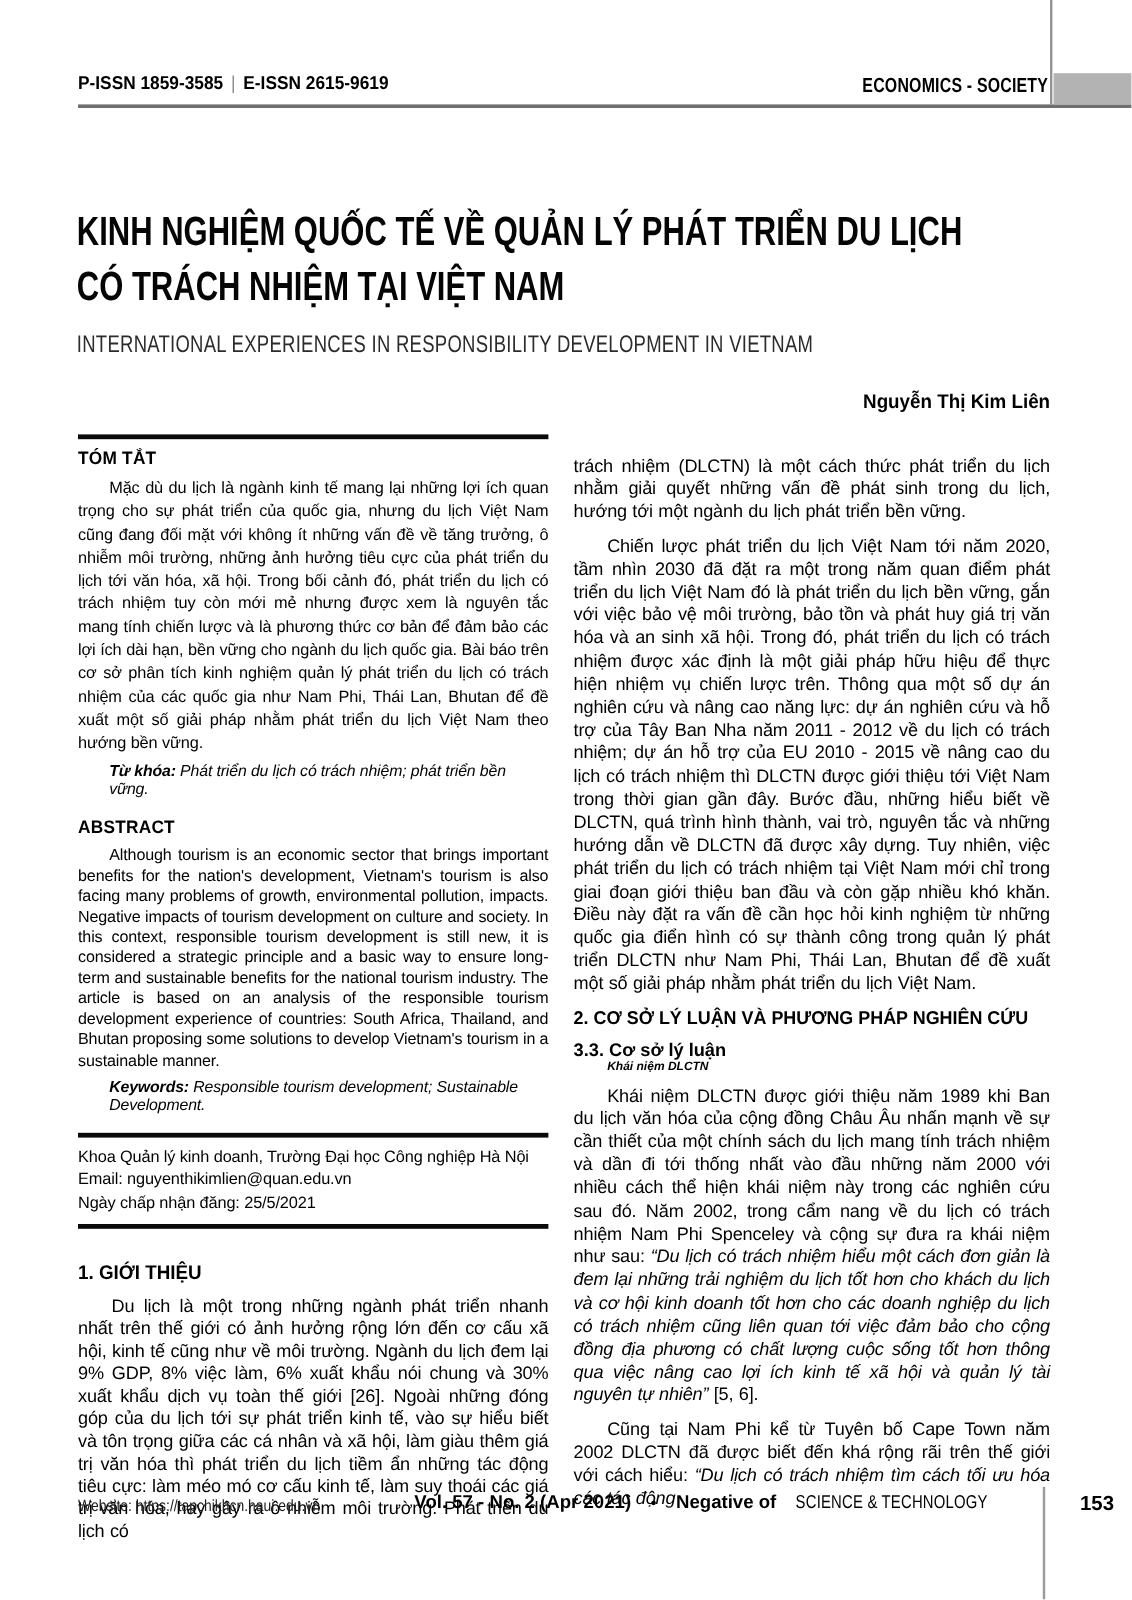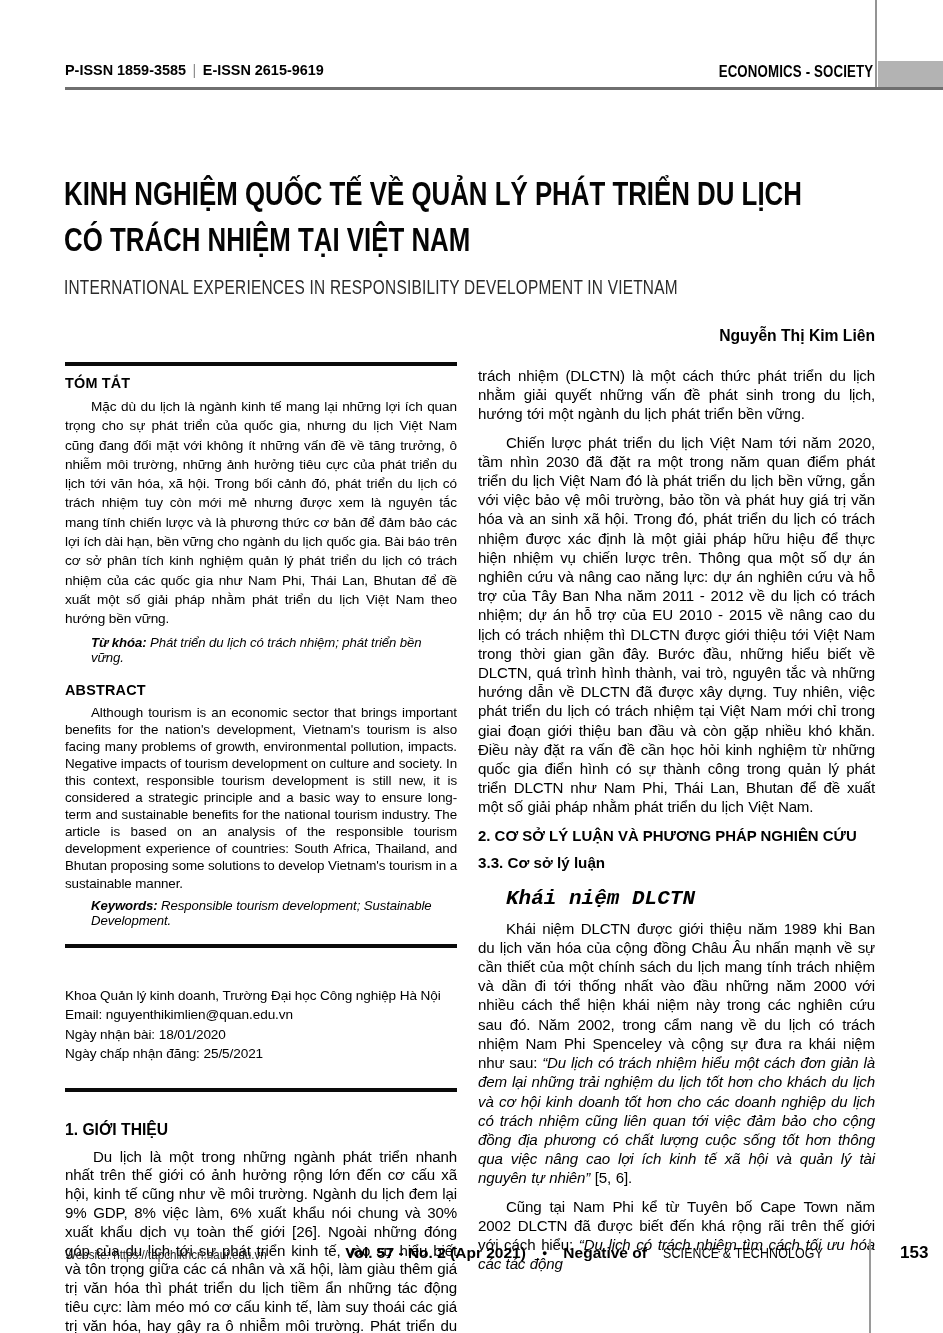--- a/index.html
+++ b/index.html
@@ -46,33 +46,33 @@
   .abs-head{font-size:15px;font-weight:bold;margin:8px 0 6px 0;letter-spacing:0.2px;
     transform:scaleX(0.96);transform-origin:left top;}
   .abs-body{font-size:13.6px;line-height:19.3px;text-align:justify;text-indent:26px;
     letter-spacing:-0.1px;}
   .abs-body-en{font-size:13.4px;line-height:17.1px;text-align:justify;text-indent:26px;
     letter-spacing:-0.1px;}
   .kw-line{font-size:13.2px;font-style:italic;margin:6px 0 0 0;padding-left:26px;
     letter-spacing:-0.1px;}
   .kw-line b{font-weight:bold;}
   .contact{margin-top:16px;}
-  .contact-lines{padding:6px 0 24px 0;margin-top:32px;}
+  .contact-lines{padding:6px 0 8px 0;}
   .contact-line{font-size:13.6px;line-height:19.5px;letter-spacing:-0.1px;}
   .sec-head{font-size:16.5px;font-weight:bold;margin:28px 0 0 0;
     transform:scaleX(0.95);transform-origin:left top;white-space:nowrap;}
   .body-par{font-size:15.1px;line-height:18.8px;text-align:justify;text-indent:28px;
     margin:9px 0 0 0;letter-spacing:-0.15px;word-spacing:0.5px;}
   .col-right .body-par{line-height:19.2px;}
   .no-indent{text-indent:0;}
   .sec2-head{font-size:15.4px;font-weight:bold;margin:10px 0 0 0;
     transform:scaleX(0.97);transform-origin:left top;white-space:nowrap;}
   .sec21-head{font-size:15.2px;font-weight:bold;margin:9px 0 0 0;}
-  .concept-head{font-size:21px;font-weight:bold;font-style:italic;margin:16px 0 0 0;
-    padding-left:28px;font-family:Liberation Mono, monospace;}
+  .concept-head{font-size:10px;font-weight:bold;font-style:italic;margin:0 0 0 0;
+    padding-left:28px;}
   .quote{font-style:italic;}
   
   .ftr-left{
     position:absolute;left:65px;top:1247px;font-size:13.5px;color:#1a1a1a;
     transform:scaleX(0.86);transform-origin:left top;white-space:nowrap;
   }
   .ftr-right{
     position:absolute;right:80px;top:1244px;display:flex;align-items:baseline;gap:16px;
     white-space:nowrap;
   }
@@ -116,32 +116,31 @@
   <div class="abs-body-en">Although tourism is an economic sector that brings important benefits for the nation's development, Vietnam's tourism is also facing many problems of growth, environmental pollution, impacts. Negative impacts of tourism development on culture and society. In this context, responsible tourism development is still new, it is considered a strategic principle and a basic way to ensure long-term and sustainable benefits for the national tourism industry. The article is based on an analysis of the responsible tourism development experience of countries: South Africa, Thailand, and Bhutan proposing some solutions to develop Vietnam's tourism in a sustainable manner.</div>
   <div class="kw-line">
     <b>Keywords:</b><span> Responsible tourism development; Sustainable Development.</span>
   </div>
 
   <div class="contact">
     <div class="rule-thick"></div>
     <div class="contact-lines">
       <div class="contact-line">Khoa Quản lý kinh doanh, Trường Đại học Công nghiệp Hà Nội</div>
       <div class="contact-line">Email: nguyenthikimlien@quan.edu.vn</div>
-      <div class="contact-line">Ngày nhận bài: 18/01/2020</div>
       <div class="contact-line">Ngày chấp nhận đăng: 25/5/2021</div>
     </div>
     <div class="rule-thick"></div>
   </div>
 
   <div class="sec-head">1. GIỚI THIỆU</div>
   <div class="body-par">Du lịch là một trong những ngành phát triển nhanh nhất trên thế giới có ảnh hưởng rộng lớn đến cơ cấu xã hội, kinh tế cũng như về môi trường. Ngành du lịch đem lại 9% GDP, 8% việc làm, 6% xuất khẩu nói chung và 30% xuất khẩu dịch vụ toàn thế giới [26]. Ngoài những đóng góp của du lịch tới sự phát triển kinh tế, vào sự hiểu biết và tôn trọng giữa các cá nhân và xã hội, làm giàu thêm giá trị văn hóa thì phát triển du lịch tiềm ẩn những tác động tiêu cực: làm méo mó cơ cấu kinh tế, làm suy thoái các giá trị văn hóa, hay gây ra ô nhiễm môi trường. Phát triển du lịch có</div>
 </div>
 
 <div class="col-right">
-  <div class="body-par no-indent" style="margin-top:0;">trách nhiệm (DLCTN) là một cách thức phát triển du lịch nhằm giải quyết những vấn đề phát sinh trong du lịch, hướng tới một ngành du lịch phát triển bền vững.</div>
+  <div class="body-par no-indent" style="margin-top:13px;">trách nhiệm (DLCTN) là một cách thức phát triển du lịch nhằm giải quyết những vấn đề phát sinh trong du lịch, hướng tới một ngành du lịch phát triển bền vững.</div>
   <div class="body-par">Chiến lược phát triển du lịch Việt Nam tới năm 2020, tầm nhìn 2030 đã đặt ra một trong năm quan điểm phát triển du lịch Việt Nam đó là phát triển du lịch bền vững, gắn với việc bảo vệ môi trường, bảo tồn và phát huy giá trị văn hóa và an sinh xã hội. Trong đó, phát triển du lịch có trách nhiệm được xác định là một giải pháp hữu hiệu để thực hiện nhiệm vụ chiến lược trên. Thông qua một số dự án nghiên cứu và nâng cao năng lực: dự án nghiên cứu và hỗ trợ của Tây Ban Nha năm 2011 - 2012 về du lịch có trách nhiệm; dự án hỗ trợ của EU 2010 - 2015 về nâng cao du lịch có trách nhiệm thì DLCTN được giới thiệu tới Việt Nam trong thời gian gần đây. Bước đầu, những hiểu biết về DLCTN, quá trình hình thành, vai trò, nguyên tắc và những hướng dẫn về DLCTN đã được xây dựng. Tuy nhiên, việc phát triển du lịch có trách nhiệm tại Việt Nam mới chỉ trong giai đoạn giới thiệu ban đầu và còn gặp nhiều khó khăn. Điều này đặt ra vấn đề cần học hỏi kinh nghiệm từ những quốc gia điển hình có sự thành công trong quản lý phát triển DLCTN như Nam Phi, Thái Lan, Bhutan để đề xuất một số giải pháp nhằm phát triển du lịch Việt Nam.</div>
 
   <div class="sec2-head">2. CƠ SỞ LÝ LUẬN VÀ PHƯƠNG PHÁP NGHIÊN CỨU</div>
   <div class="sec21-head">3.3. Cơ sở lý luận</div>
   <div class="concept-head">Khái niệm DLCTN</div>
 
   <div class="body-par">
     <span>Khái niệm DLCTN được giới thiệu năm 1989 khi Ban du lịch văn hóa của cộng đồng Châu Âu nhấn mạnh về sự cần thiết của một chính sách du lịch mang tính trách nhiệm và dần đi tới thống nhất vào đầu những năm 2000 với nhiều cách thể hiện khái niệm này trong các nghiên cứu sau đó. Năm 2002, trong cẩm nang về du lịch có trách nhiệm Nam Phi Spenceley và cộng sự đưa ra khái niệm như sau: </span><span class="quote">“Du lịch có trách nhiệm hiểu một cách đơn giản là đem lại những trải nghiệm du lịch tốt hơn cho khách du lịch và cơ hội kinh doanh tốt hơn cho các doanh nghiệp du lịch có trách nhiệm cũng liên quan tới việc đảm bảo cho cộng đồng địa phương có chất lượng cuộc sống tốt hơn thông qua việc nâng cao lợi ích kinh tế xã hội và quản lý tài nguyên tự nhiên”</span><span> [5, 6].</span>
   </div>
 

